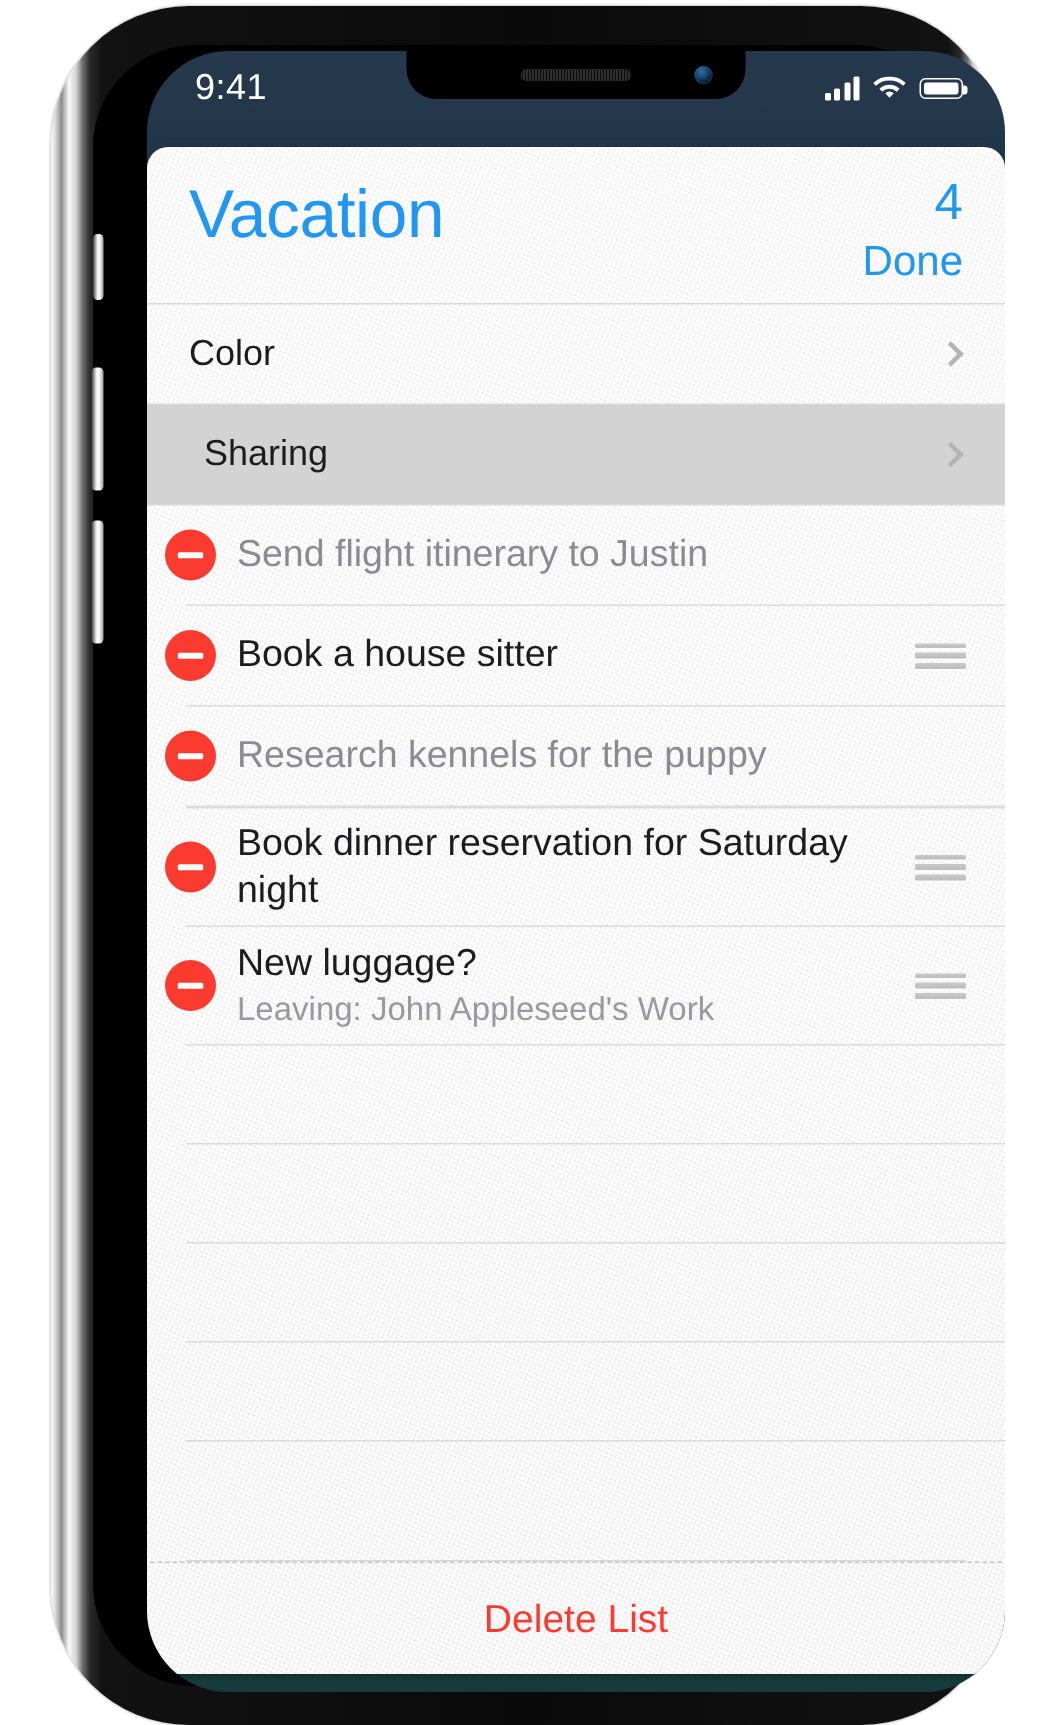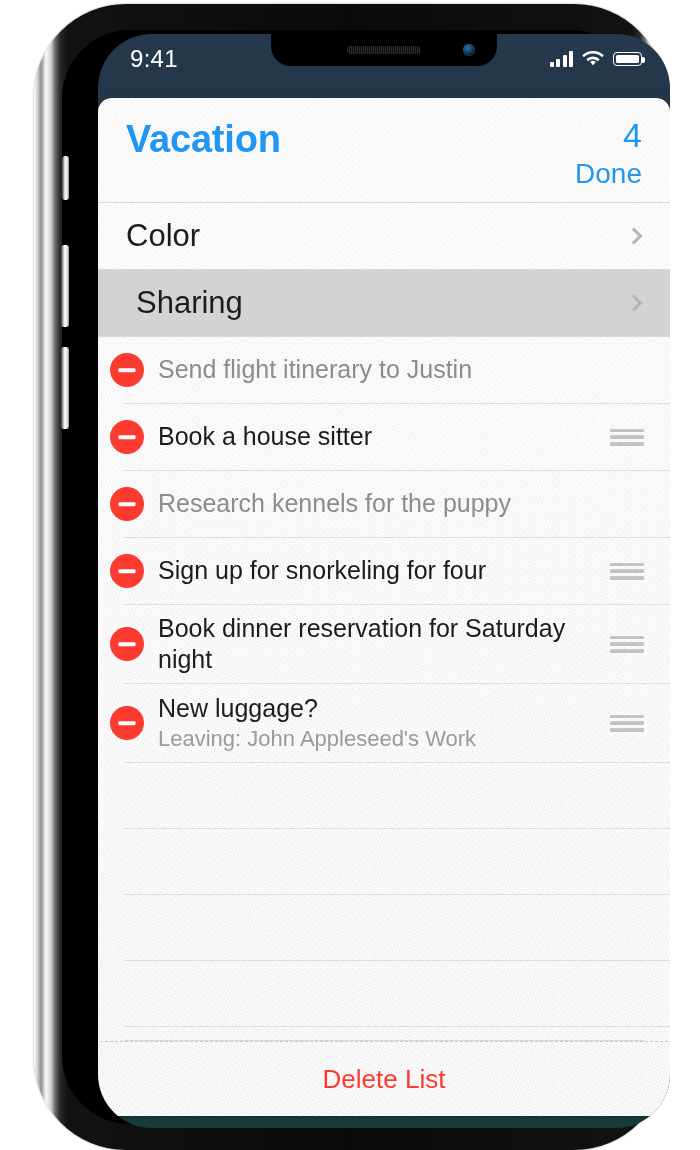--- a/index.html
+++ b/index.html
@@ -123,38 +123,38 @@
     overflow:hidden;
     z-index:20;
   }
 
   
   #list-header{
     position:relative; height:104px;
     padding:22px 28px 0 28px;
   }
   #list-title{
-    font-size:38px; color:#2196f3; letter-spacing:-.2px; line-height:1;font-weight:bold;
+    font-size:45px; color:#2196f3; letter-spacing:-.2px; line-height:1;
   }
   #header-right{
     position:absolute; right:28px; top:20px; text-align:right;
   }
   #reminder-count{ font-size:34px; color:#2196f3; line-height:1; }
   #done-button{ font-size:28px; color:#2196f3; margin-top:6px;text-align:right; }
 
   .hairline{ height:1px; background:#d9d9d9; }
 
   
   .settings-row{
     position:relative; height:66px;
     display:flex; align-items:center;
     padding-left:28px; padding-right:26px;
   }
   .settings-row.selected{ background:#d3d3d3;padding-left:38px; }
-  .settings-label{ font-size:31px; color:#1c1c1e; }
+  .settings-label{ font-size:24px; color:#1c1c1e; }
   .chevron{
     position:absolute; right:30px; top:50%;
     width:12px; height:12px;
     border-right:3px solid #b5b5b5; border-top:3px solid #b5b5b5;
     transform:translateY(-50%) rotate(45deg);
   }
 
   
   #reminders-list{ position:relative; }
   .reminder-row{
@@ -287,31 +287,20 @@
             </div>
           </div>
           <div class="row-sep"></div>
           <div class="reminder-row completed">
             <div class="delete-btn"></div>
             <div class="reminder-text">
               <div class="reminder-title">Research kennels for the puppy</div>
             </div>
           </div>
           <div class="row-sep"></div>
-          <div class="reminder-row">
-            <div class="delete-btn"></div>
-            <div class="reminder-text">
-              <div class="reminder-title">Sign up for snorkeling for four</div>
-            </div>
-            <div class="drag-handle">
-              <span></span>
-              <span></span>
-              <span></span>
-            </div>
-          </div>
           <div class="row-sep"></div>
           <div class="reminder-row two-line">
             <div class="delete-btn"></div>
             <div class="reminder-text">
               <div class="reminder-title">Book dinner reservation for Saturday night</div>
             </div>
             <div class="drag-handle">
               <span></span>
               <span></span>
               <span></span>

